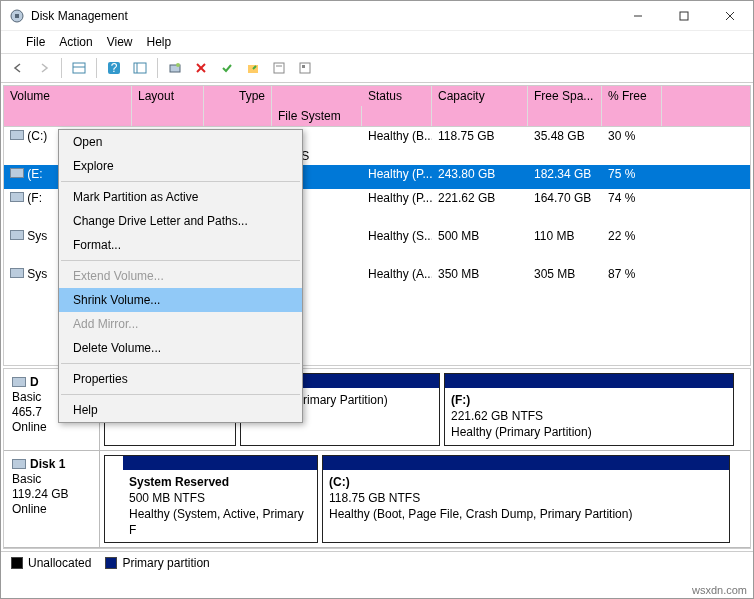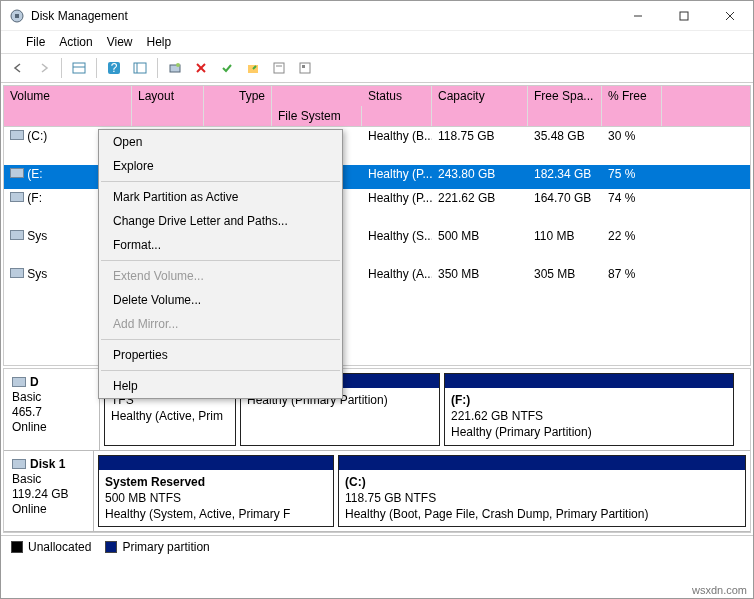--- a/index.html
+++ b/index.html
@@ -36,21 +36,21 @@
 .part { border: 1px solid #222; display: flex; flex-direction: column; }
 .part-bar { height: 14px; background: #001b7a; }
 .part-bar.hatch { background: #001b7a; position:relative;}
 .part-body { padding: 4px 6px; flex:1; font-size:11.5px; line-height:1.35;}
 .part-body .pname { font-weight: bold; }
 .legend { padding: 4px 10px; display: flex; gap: 14px; border-top: 1px solid #ccc; }
 .lg { display: flex; align-items: center; gap: 5px; }
 .lg .box { width: 12px; height: 12px; border: 1px solid #444; }
 .lg .unalloc { background: #000; }
 .lg .prim { background: #001b7a; }
-.context-menu { position: absolute; top: 128px; left: 57px; width: 245px; background: #f2f2f2; border: 1px solid #999; box-shadow: 2px 2px 6px rgba(0,0,0,.3); margin-left: 40px; }
+.context-menu { position: absolute; top: 128px; left: 57px; width: 245px; background: #f2f2f2; border: 1px solid #999; box-shadow: 2px 2px 6px rgba(0,0,0,.3); }
 .context-menu .mitem { padding: 5px 14px; cursor: default; }
 .context-menu .mitem.disabled { color: #9a9a9a; }
 .context-menu .mitem.highlight { background: #91c9f7; }
 .context-menu .msep { height: 1px; background: #ccc; margin: 3px 2px; }
 .watermark { position: absolute; bottom: 2px; right: 6px; font-size: 11px; color: #777; }
 .drive-icon { width:14px;height:10px;background:#bcd;display:inline-block;border:1px solid #789;}
 </style>
 </head>
 <body>
 
@@ -259,21 +259,21 @@
       </div>
     </div>
     <div class="disk-row">
       <div class="disk-head">
         <div class="dname"><span class="drive-icon"></span>Disk 1</div>
         <div>Basic</div>
         <div>119.24 GB</div>
         <div>Online</div>
       </div>
       <div class="disk-parts">
-        <div class="part" style="width: 236px;">
+        <div class="part" style="width: 214px; padding-left: 18px;">
           <div class="part-bar"></div>
           <div class="part-body">
             <div class="pname">System Reserved</div>
             <div>500 MB NTFS</div>
             <div>Healthy (System, Active, Primary F</div>
           </div>
         </div>
         <div class="part" style="width: 408px;">
           <div class="part-bar"></div>
           <div class="part-body">
@@ -299,21 +299,22 @@
 
 <div class="context-menu" id="context-menu">
     <div class="mitem">Open</div>
     <div class="mitem">Explore</div>
     <div class="msep"></div>
     <div class="mitem">Mark Partition as Active</div>
     <div class="mitem">Change Drive Letter and Paths...</div>
     <div class="mitem">Format...</div>
     <div class="msep"></div>
     <div class="mitem disabled">Extend Volume...</div>
+    <div class="mitem highlight">Shrink Volume...</div>
+    <div class="mitem disabled">Add Mirror...</div>
     <div class="mitem">Delete Volume...</div>
-    <div class="mitem disabled">Add Mirror...</div>
     <div class="msep"></div>
     <div class="mitem">Properties</div>
     <div class="msep"></div>
     <div class="mitem">Help</div>
   </div>
 
 <div class="watermark">wsxdn.com</div>
 
 </body></html>

